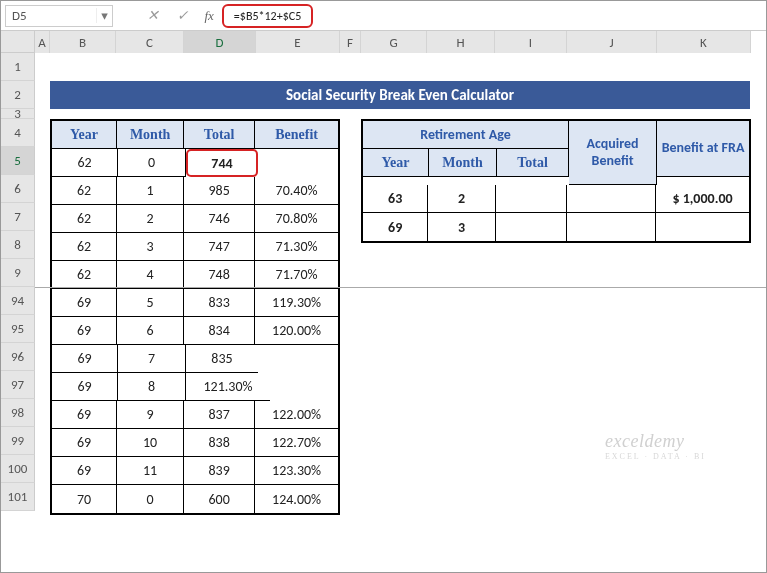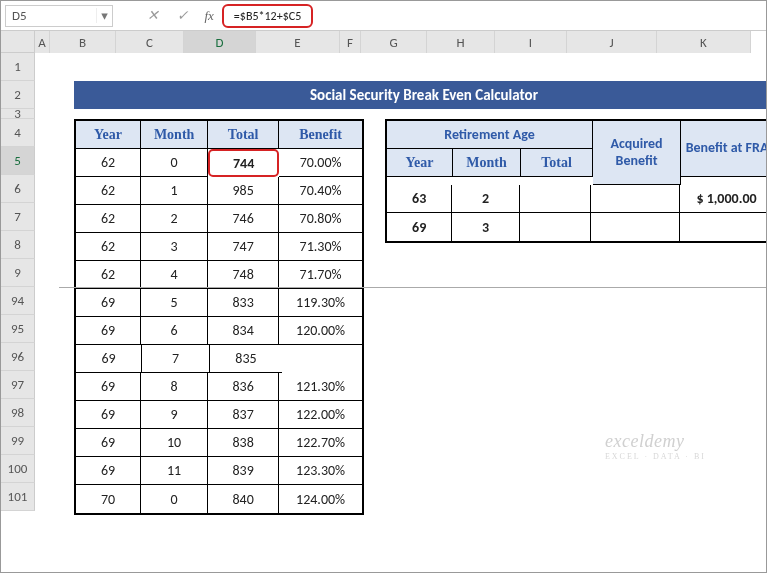--- a/index.html
+++ b/index.html
@@ -66,21 +66,21 @@
     height: 28px;
     border-bottom: 1px solid #d4d4d4;
     display: flex; align-items: center; justify-content: center;
     color: #555; font-size: 13px;
     background: #e6e6e6;
     border-right: 1px solid #ccc;
   }
   .rh.small { height: 10px; }
   .rh.active { background: #d5d5d5; color: #1a6f3f; }
 
-  .cells { position: relative; flex: 1; margin-left: 24px; }
+  .cells { position: relative; flex: 1; }
 
   
   .title-bar {
     position: absolute;
     left: 15px; top: 28px;
     width: 700px; height: 28px;
     background: #3a5a98;
     color: #fff;
     font-weight: bold;
     font-size: 15px;
@@ -215,21 +215,20 @@
             <div class="td hd w-yr">Year</div>
             <div class="td hd w-mo">Month</div>
             <div class="td hd w-tot">Total</div>
             <div class="td hd w-ben">Benefit</div>
           </div>
           <div id="left-rows">
               <div class="tr">
                 <div class="td w-yr">62</div>
                 <div class="td w-mo">0</div>
                 <div class="td w-tot cell-highlight">744</div>
-                <div class="td w-ben">70.00%</div>
               </div>
               <div class="tr">
                 <div class="td w-yr">62</div>
                 <div class="td w-mo">1</div>
                 <div class="td w-tot">985</div>
                 <div class="td w-ben">70.40%</div>
               </div>
               <div class="tr">
                 <div class="td w-yr">62</div>
                 <div class="td w-mo">2</div>
@@ -261,21 +260,20 @@
                 <div class="td w-ben">120.00%</div>
               </div>
               <div class="tr">
                 <div class="td w-yr">69</div>
                 <div class="td w-mo">7</div>
                 <div class="td w-tot">835</div>
               </div>
               <div class="tr">
                 <div class="td w-yr">69</div>
                 <div class="td w-mo">8</div>
-                <div class="td w-tot">836</div>
                 <div class="td w-ben">121.30%</div>
               </div>
               <div class="tr">
                 <div class="td w-yr">69</div>
                 <div class="td w-mo">9</div>
                 <div class="td w-tot">837</div>
                 <div class="td w-ben">122.00%</div>
               </div>
               <div class="tr">
                 <div class="td w-yr">69</div>
@@ -285,21 +283,21 @@
               </div>
               <div class="tr">
                 <div class="td w-yr">69</div>
                 <div class="td w-mo">11</div>
                 <div class="td w-tot">839</div>
                 <div class="td w-ben">123.30%</div>
               </div>
               <div class="tr">
                 <div class="td w-yr">70</div>
                 <div class="td w-mo">0</div>
-                <div class="td w-tot">840</div>
+                <div class="td w-tot">600</div>
                 <div class="td w-ben">124.00%</div>
               </div>
             </div>
         </div>
 
         <div class="tbl right">
           <div style="display:flex;">
             <div style="width:206px;">
               <div class="ret-hd" style="height:28px;">Retirement Age</div>
               <div style="display:flex;height:28px;">

